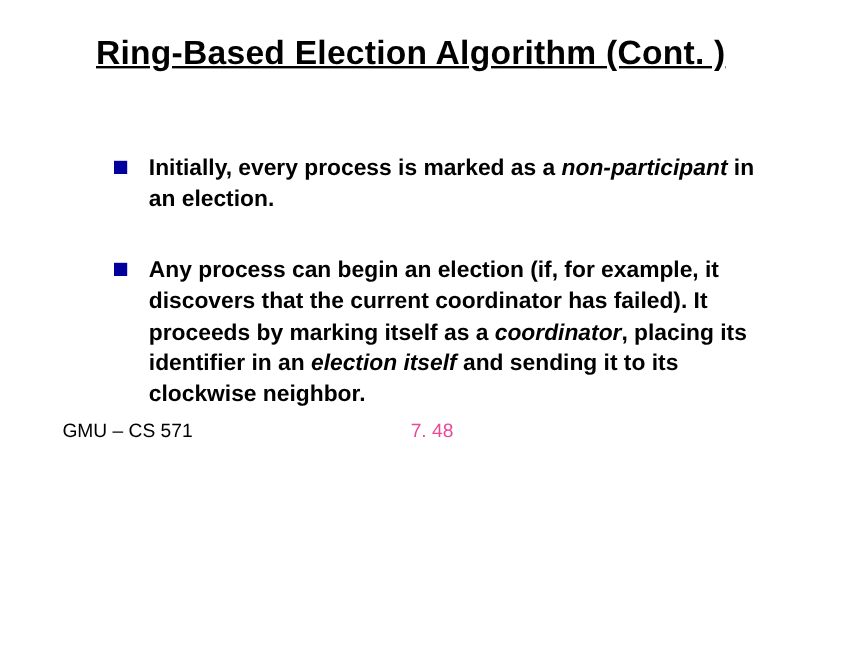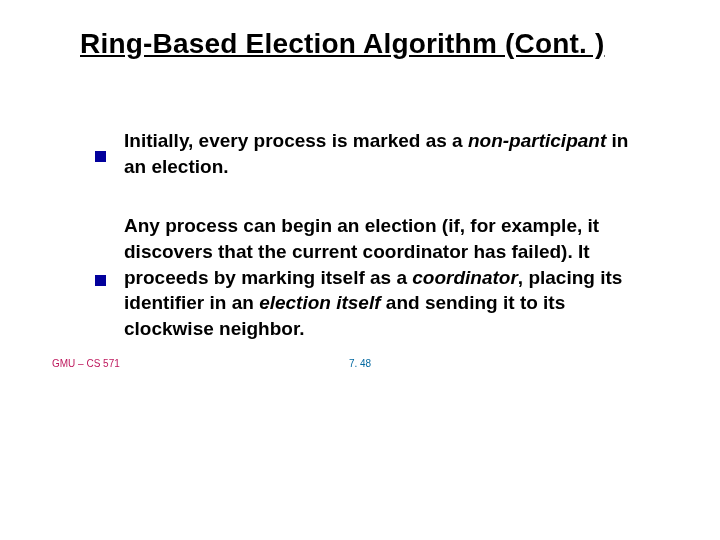--- a/index.html
+++ b/index.html
@@ -29,21 +29,21 @@
     letter-spacing: 0.2px;
   }
   .body {
     position: absolute;
     top: 128px;
     left: 95px;
     right: 70px;
   }
   .bullet-row {
     display: flex;
-    align-items: center;
+    align-items: flex-start;
     margin-bottom: 34px;
   }
   .bullet-mark {
     flex: 0 0 auto;
     width: 11px;
     height: 11px;
     background: #02009c;
     margin-top: 6px;
     margin-right: 18px;
   }
@@ -53,31 +53,31 @@
     font-weight: bold;
     line-height: 1.35;
   }
   .italic {
     font-style: italic;
   }
   .footer-left {
     position: absolute;
     left: 52px;
     bottom: 35px;
-    font-size: 10px;
-    color: #be185d;
+    font-size: 16px;
+    color: #000000;
   }
   .footer-center {
     position: absolute;
     left: 0;
     right: 0;
     bottom: 35px;
     text-align: center;
-    font-size: 10px;
-    color: #0369a1;
+    font-size: 16px;
+    color: #ec4899;
   }
 </style>
 </head>
 <body>
 
 <div class="slide">
 
   <div class="title">Ring-Based Election Algorithm (Cont. )</div>
 
   <div class="body">

